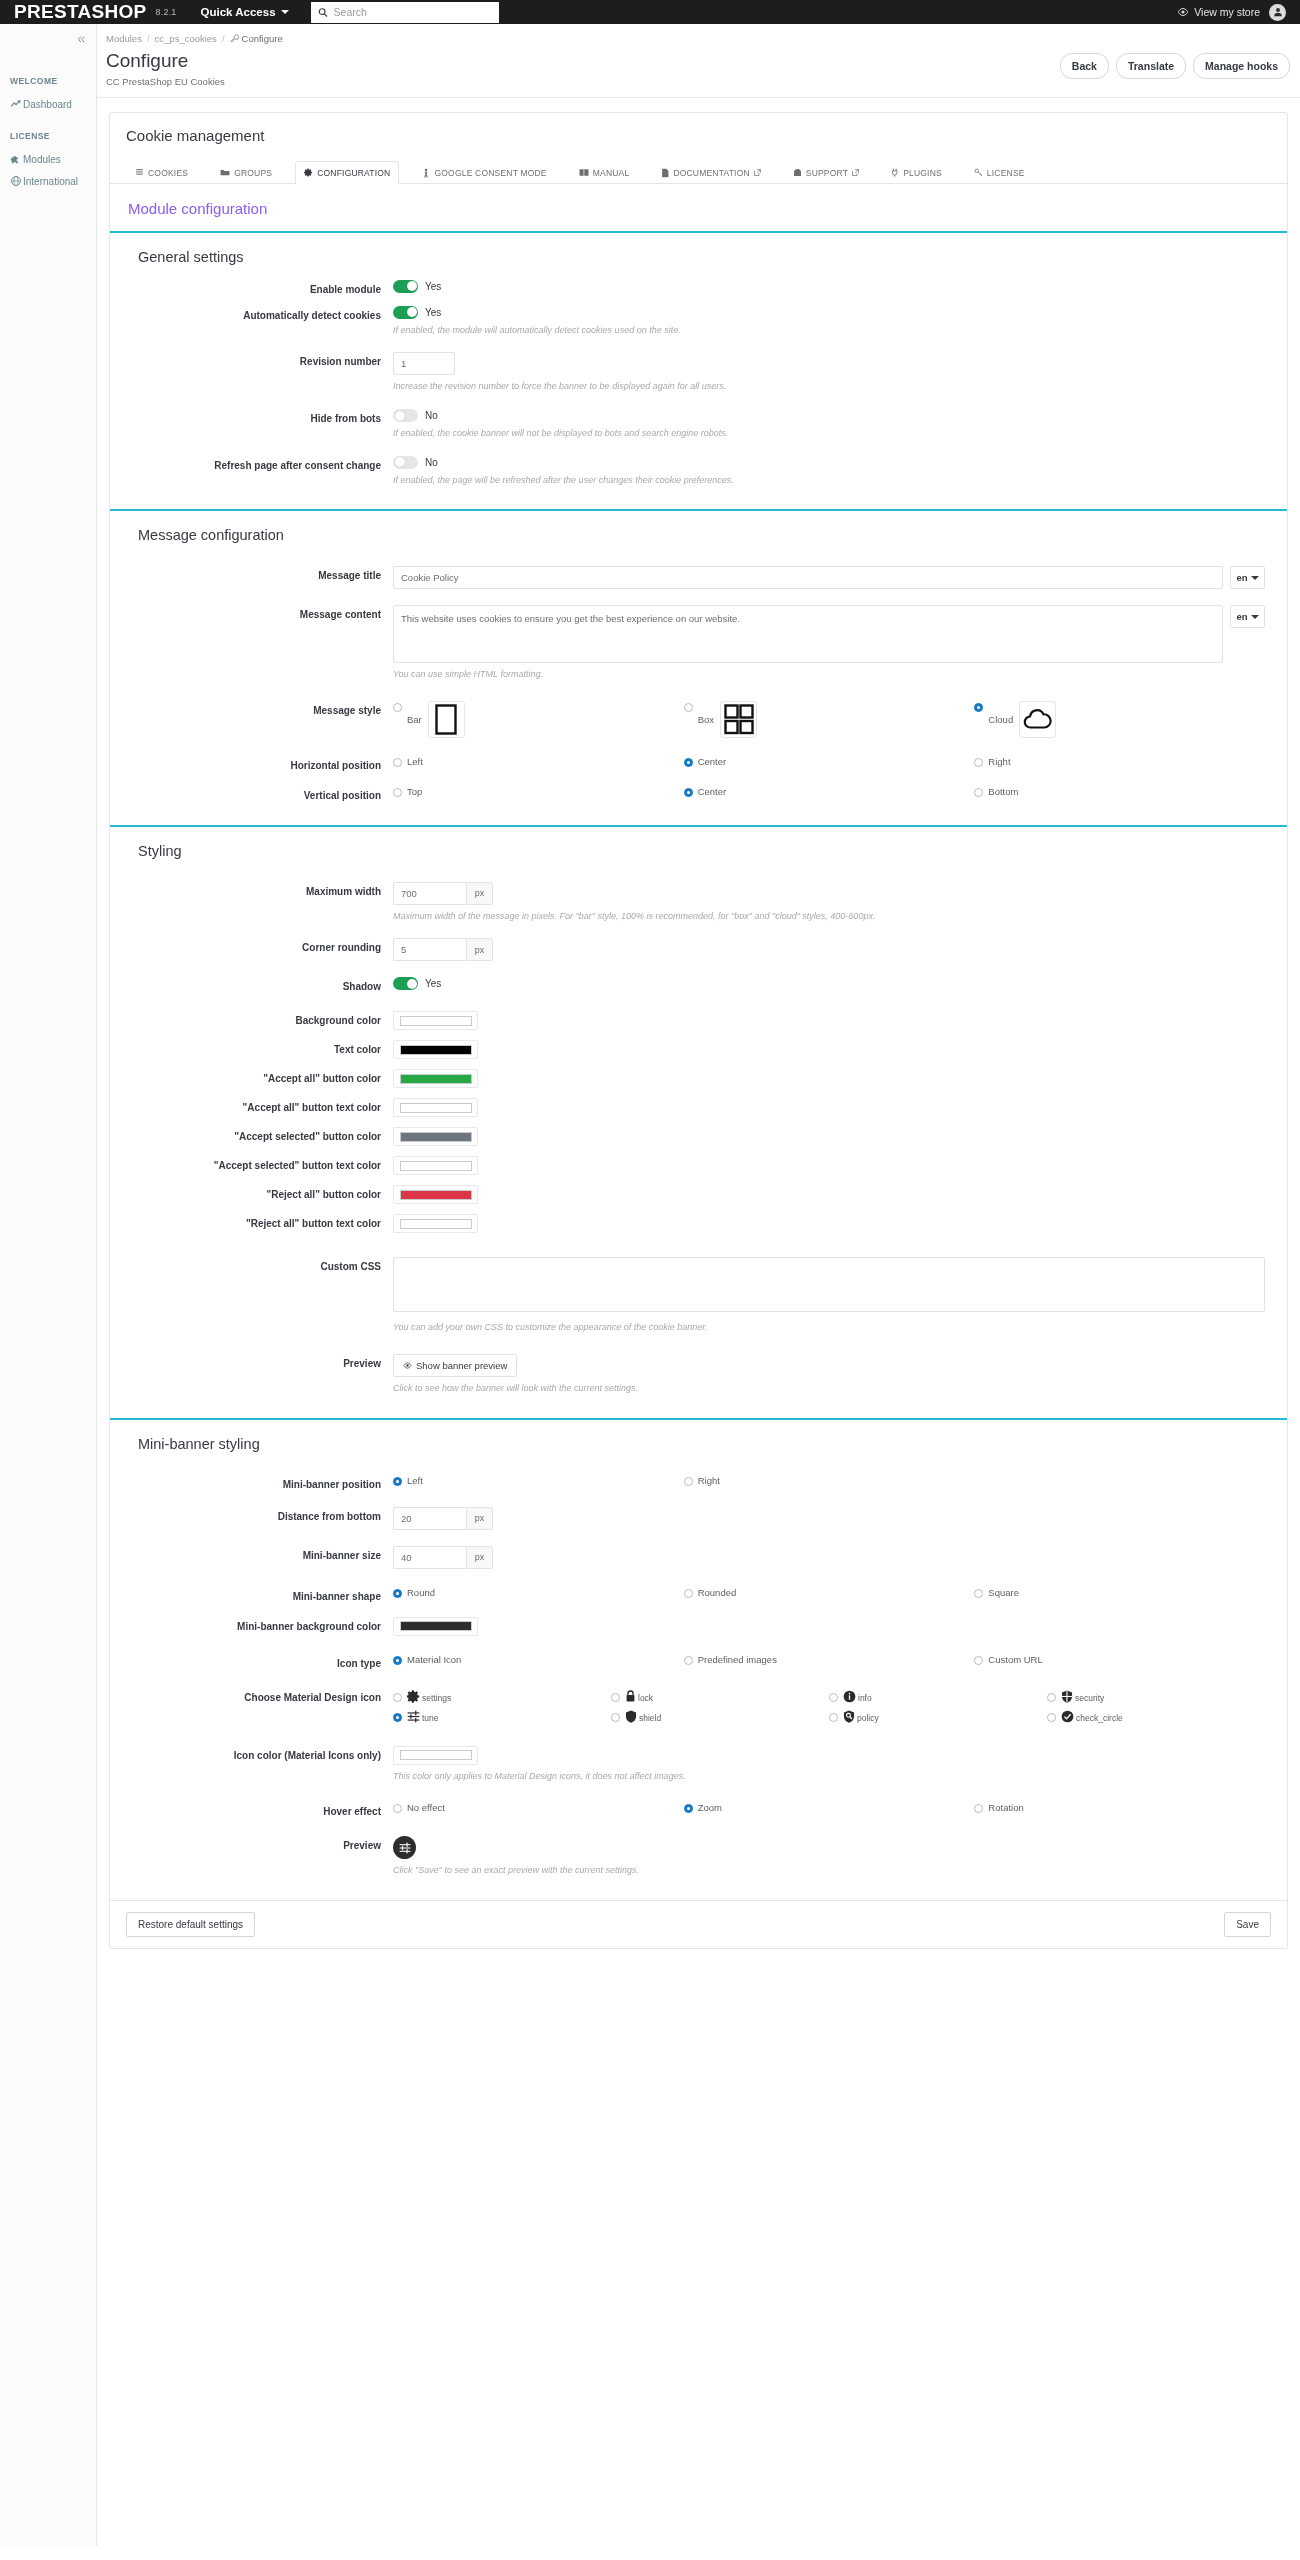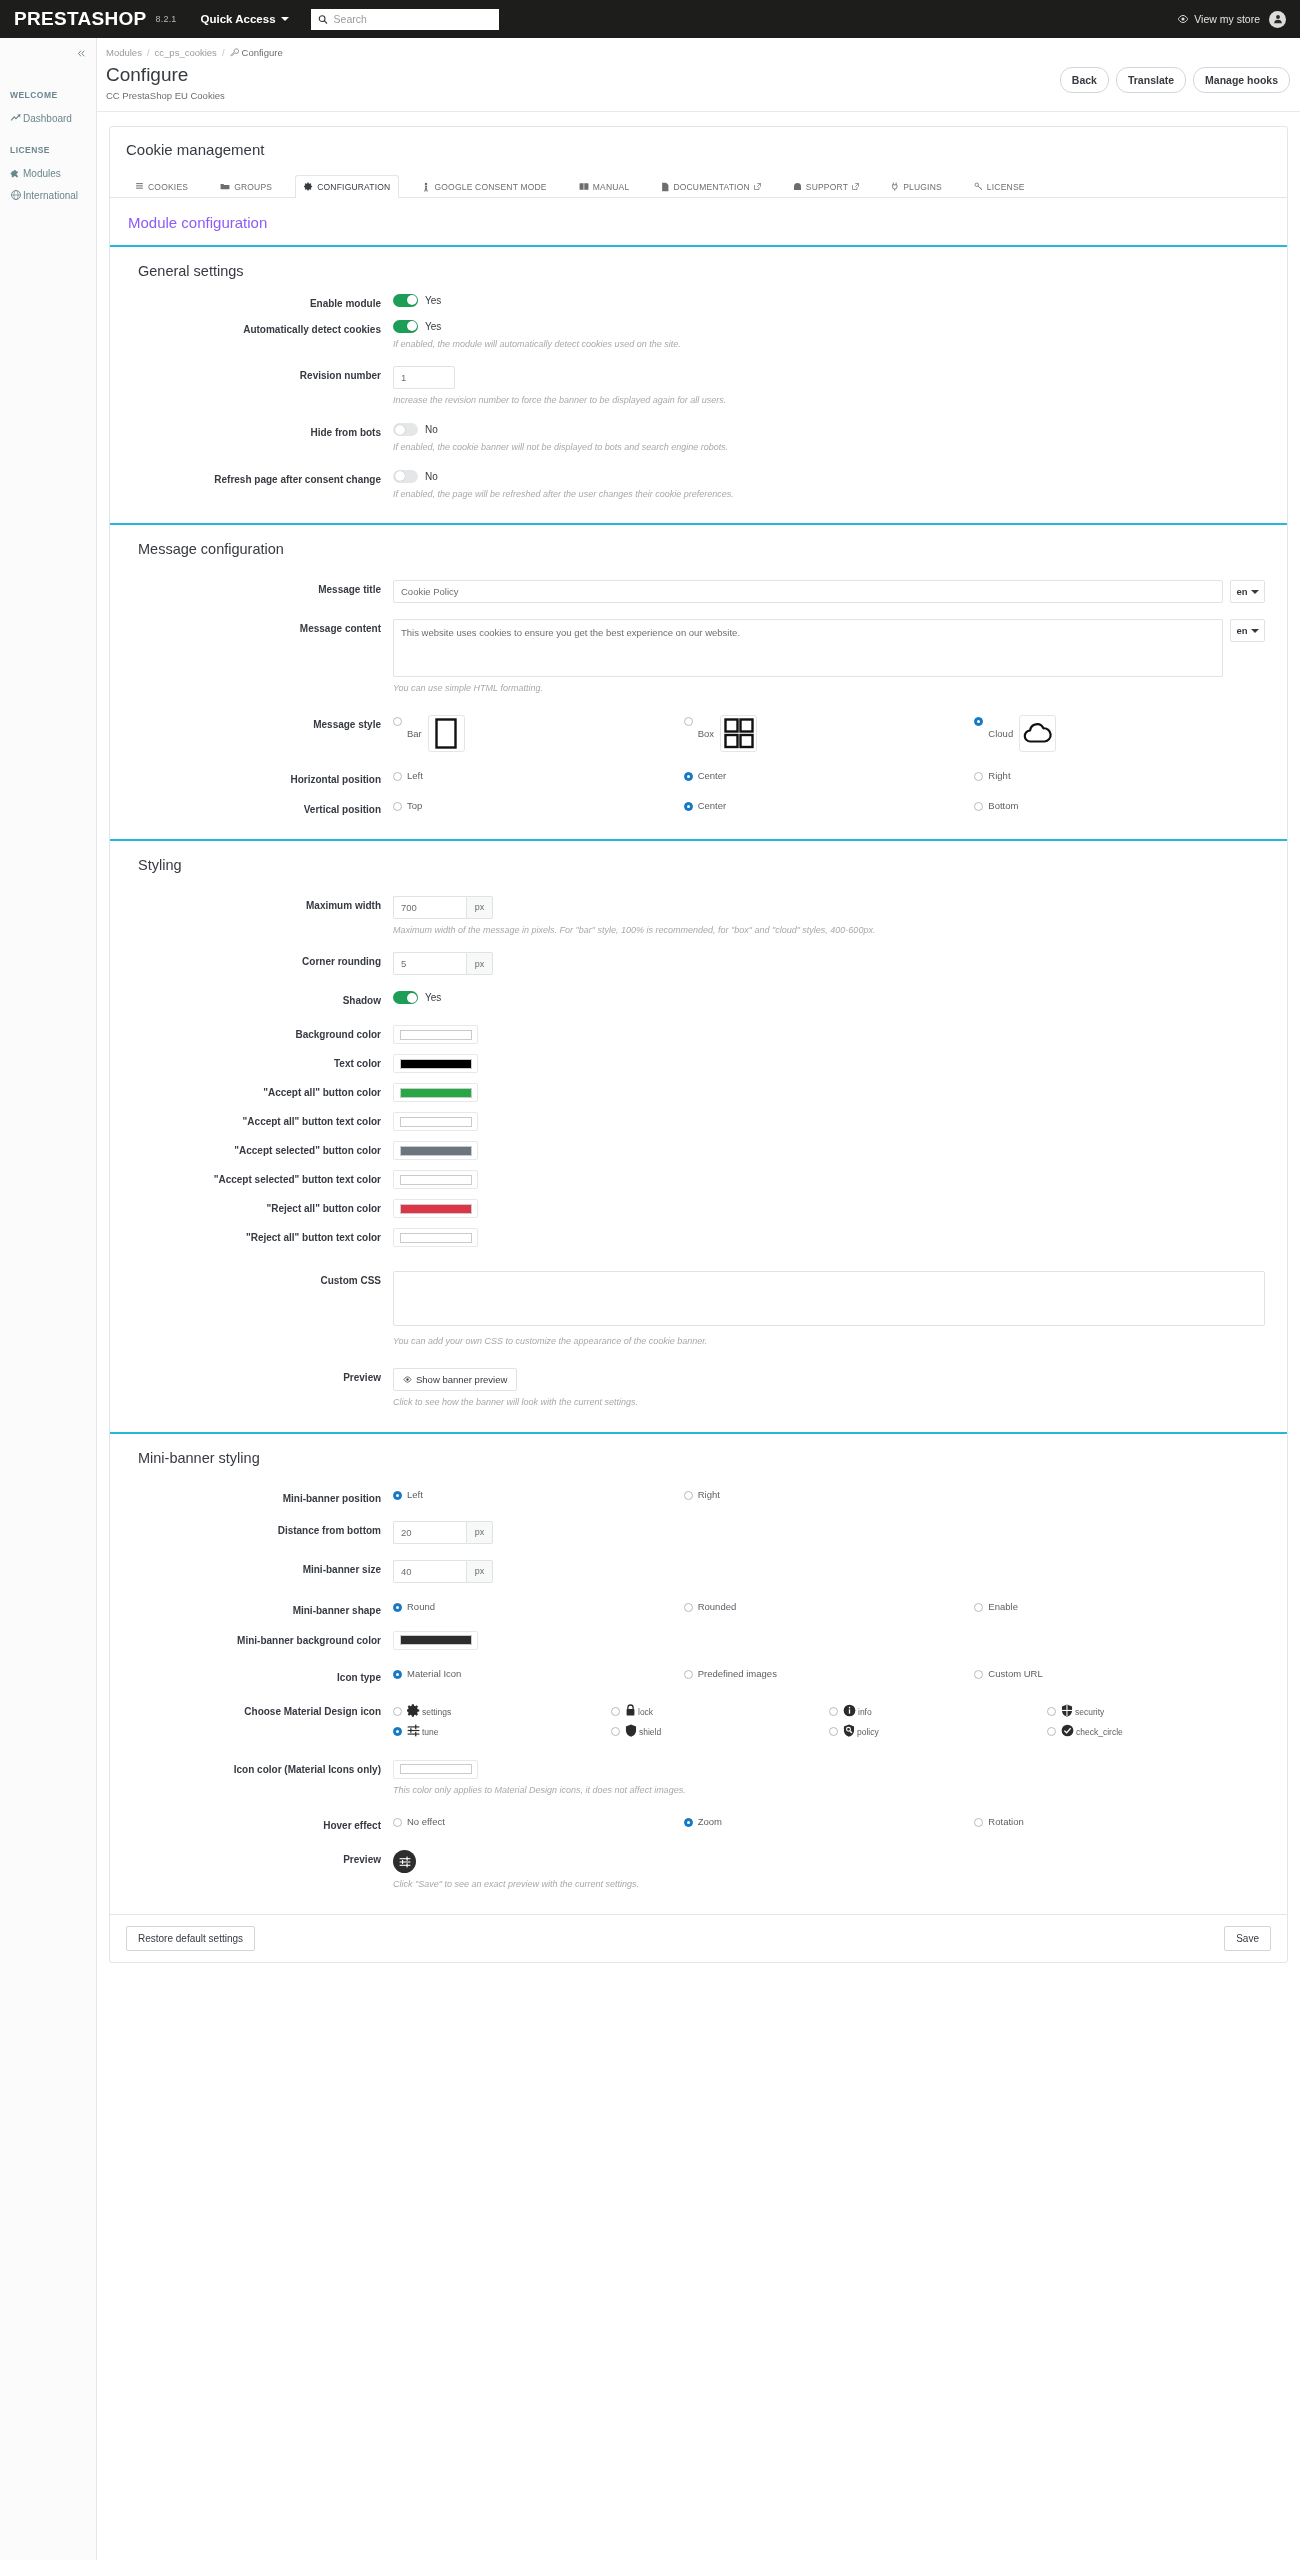--- a/index.html
+++ b/index.html
@@ -8,21 +8,21 @@
     width: 1300px;
     background: #ffffff;
     font-family: "Liberation Sans", sans-serif;
     color: #363a41;
     -webkit-font-smoothing: antialiased;
   }
   body { position: relative; }
 
   
   .topbar {
-    height: 38px;
+    height: 24px;
     background: #1d1d1b;
     display: flex;
     align-items: center;
     padding: 0 14px;
     position: relative;
   }
   .brand {
     color: #fff;
     font-size: 19px;
     font-weight: bold;
@@ -990,21 +990,21 @@
                 <div class="radio-col">
                   <span class="radio sel"></span>
                   <span class="radio-lbl">Round</span>
                 </div>
                 <div class="radio-col">
                   <span class="radio"></span>
                   <span class="radio-lbl">Rounded</span>
                 </div>
                 <div class="radio-col">
                   <span class="radio"></span>
-                  <span class="radio-lbl">Enable</span>
+                  <span class="radio-lbl">Square</span>
                 </div>
               </div>
             </div>
           </div>
 
           <div class="form-row" style="margin-top:4px;">
             <div class="form-label">Mini-banner background color</div>
             <div class="form-field">
               <div class="color-box">
                 <span class="color-chip" id="cmb" style="background: rgb(45, 45, 45);"></span>

